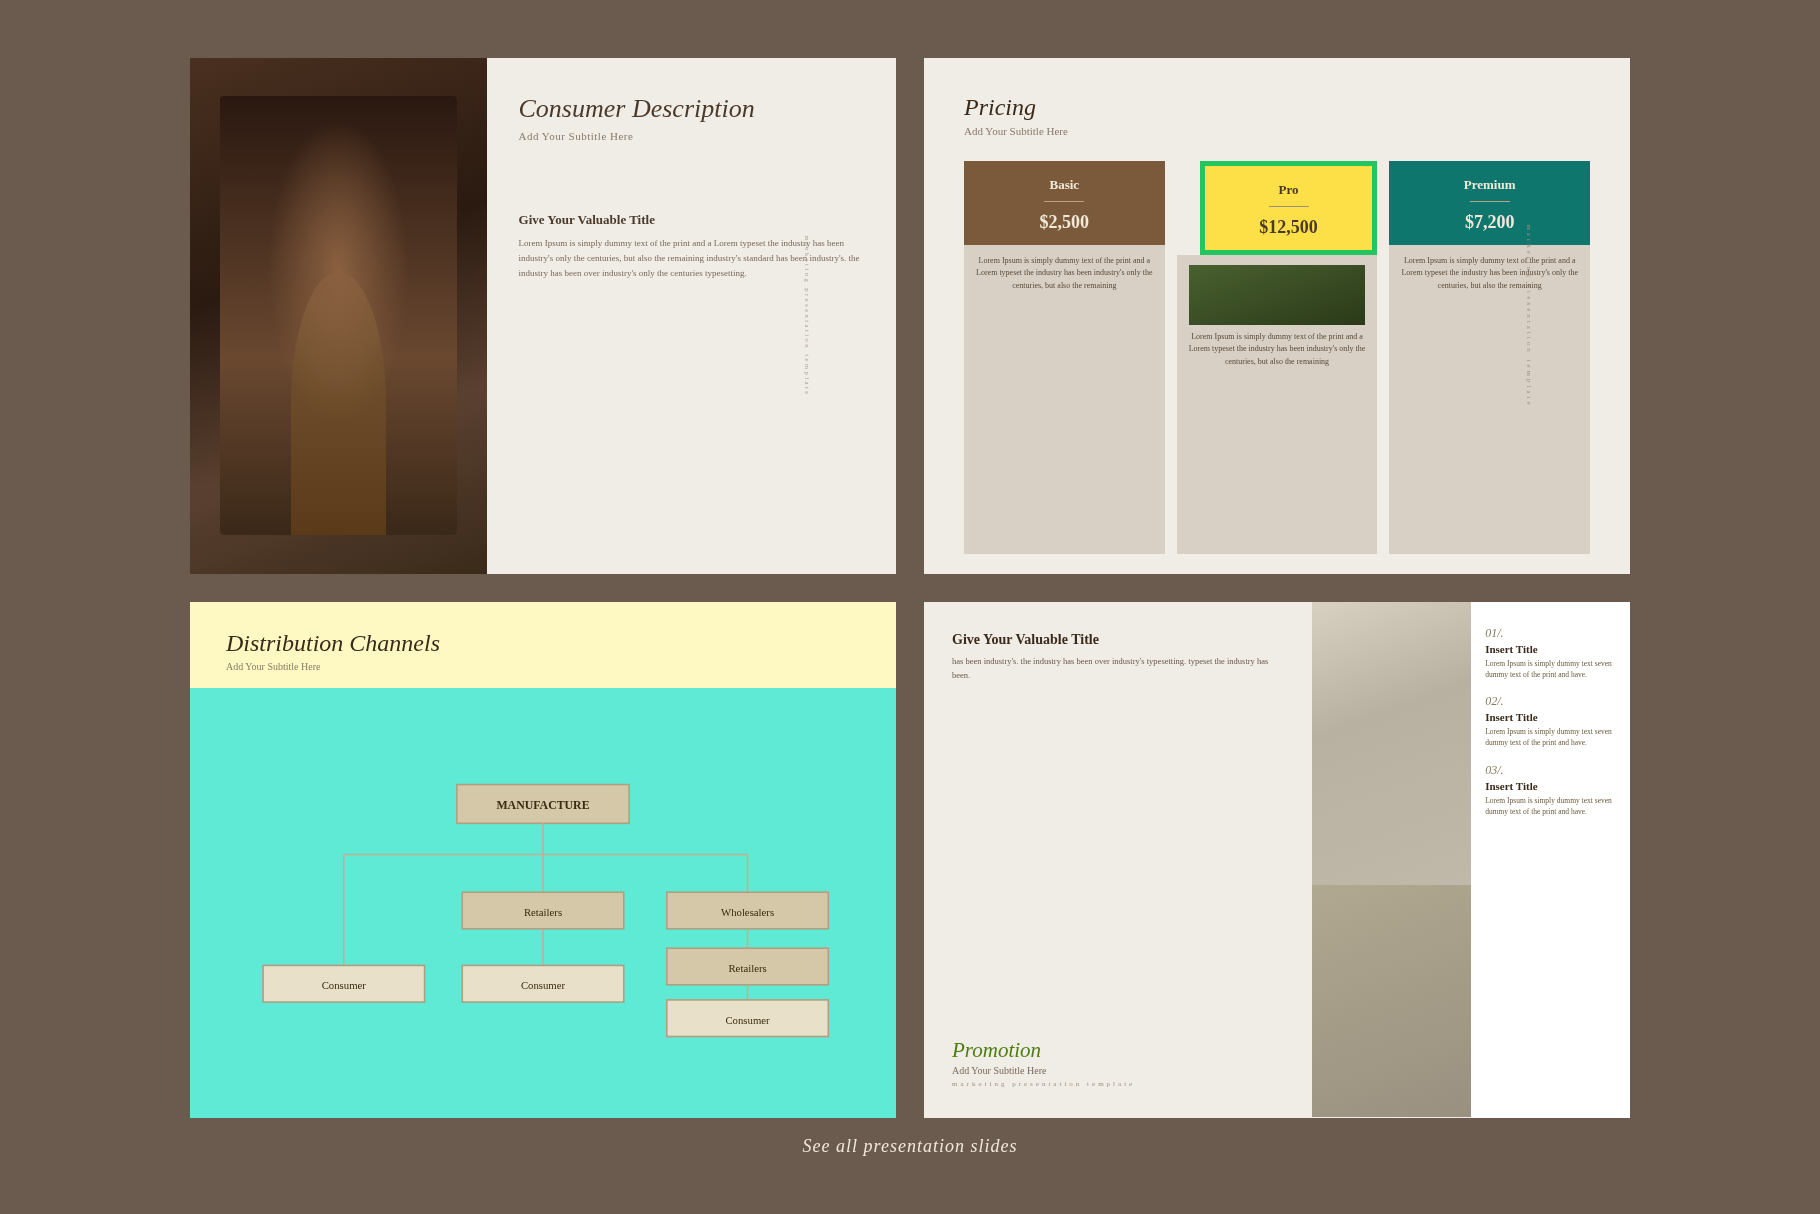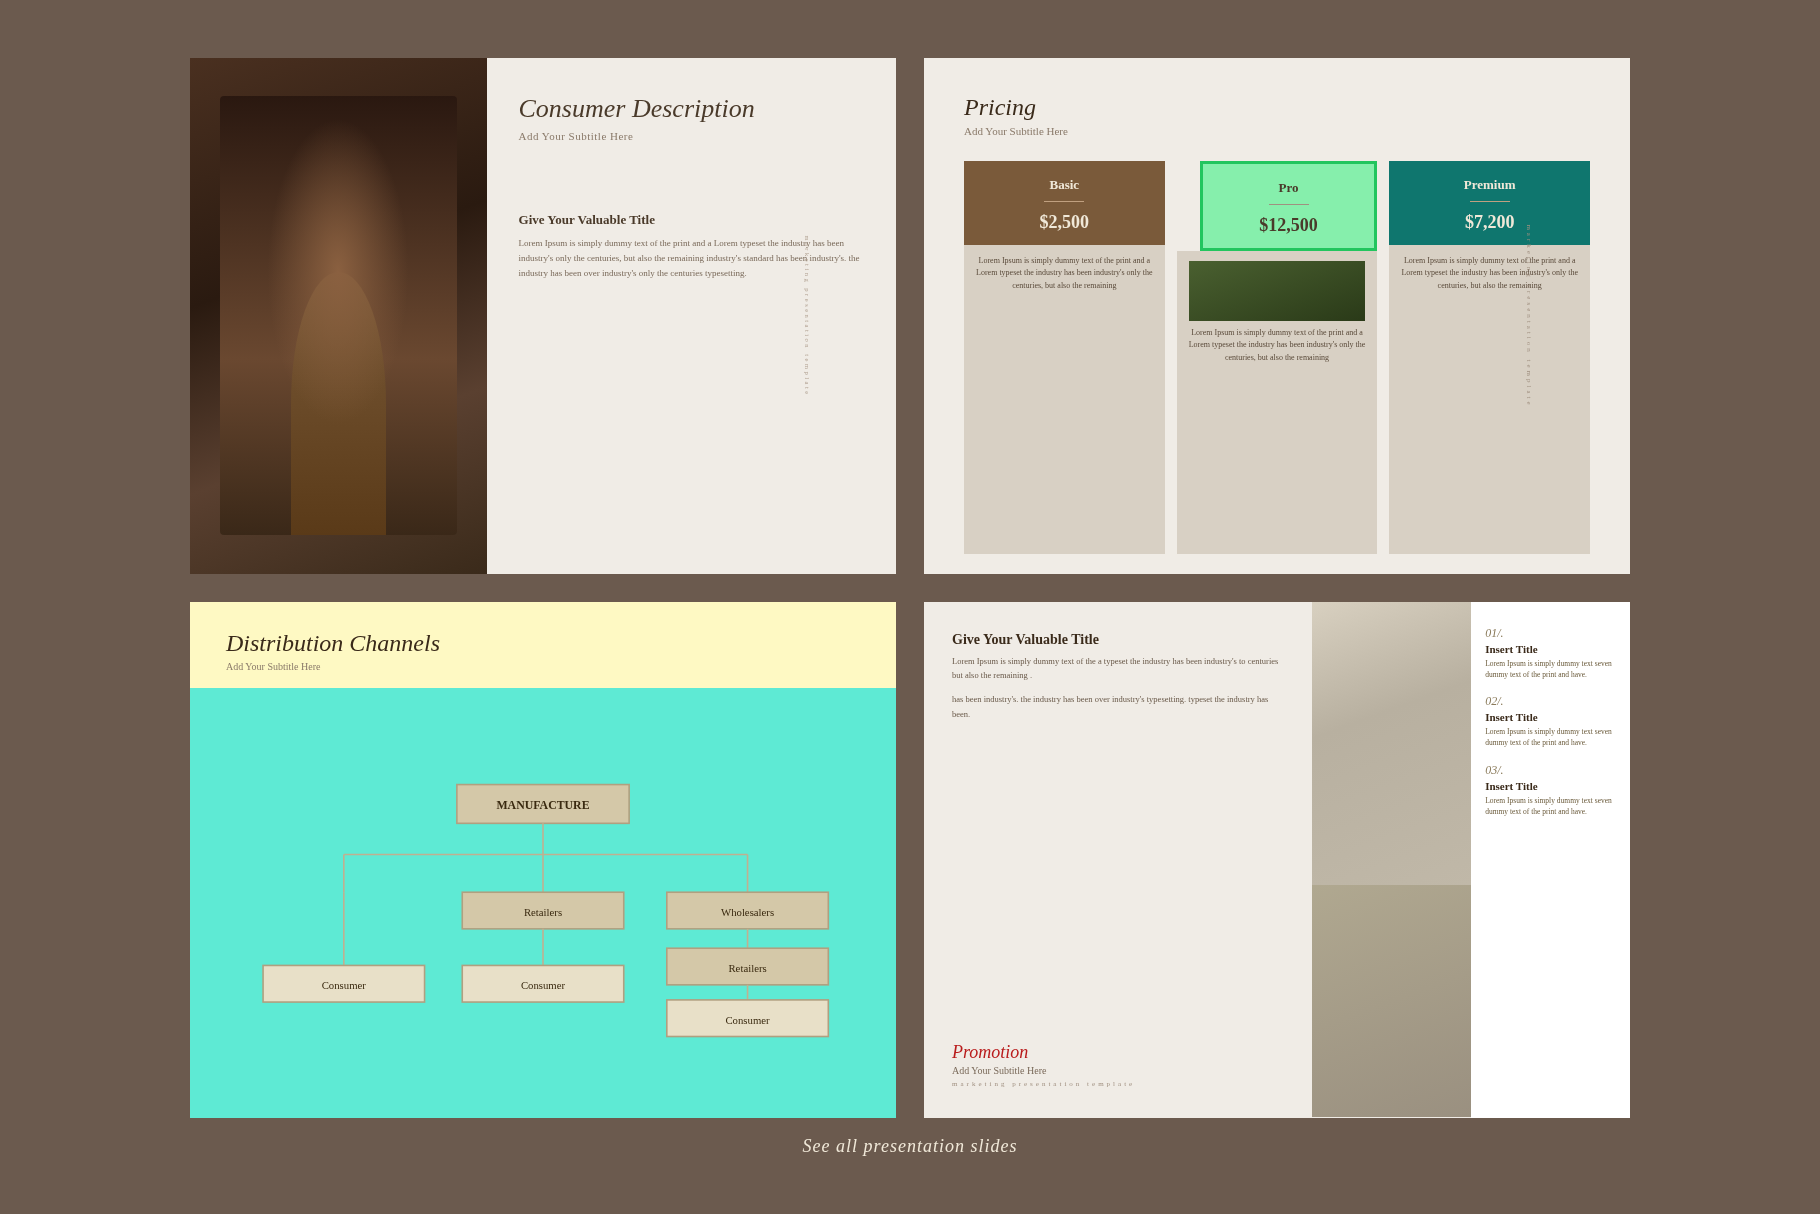--- a/index.html
+++ b/index.html
@@ -151,23 +151,23 @@
     .pricing-card .card-header .price {
       font-size: 18px;
       font-weight: bold;
     }
     .pricing-card.basic .card-header {
       background: #7a5a3a;
       color: #f0e8d8;
     }
     .pricing-card.basic .card-header .divider { background: #c0a080; }
     .pricing-card.pro .card-header {
-      background: #86efac;
+      background: #fde047;
       color: #4a3a2a;
-      border: 3px solid #22c55e;
+      border: 5px solid #22c55e;
       margin-left: 23px;
     }
     .pricing-card.pro .card-header .divider { background: #a09080; }
     .pricing-card.premium .card-header {
       background: #0f766e;
       color: #f0e8d8;
       position: relative;
       overflow: hidden;
     }
     .pricing-card.premium .card-header .divider { background: #c0a080; }
@@ -249,22 +249,22 @@
       color: #3a2a1a;
       margin-bottom: 6px;
     }
     .slide-4 .left-panel .body-text {
       font-size: 8.5px;
       color: #6a5a4a;
       line-height: 1.7;
       margin-bottom: 10px;
     }
     .slide-4 .left-panel .promo-title {
-      font-size: 18px;
-      color: #b91c1c;
+      font-size: 21px;
+      color: #4d7c0f;
       font-style: italic;
       font-weight: normal;
       margin-top: auto;
       margin-bottom: 2px;
     }
     .slide-4 .left-panel .promo-subtitle {
       font-size: 10px;
       color: #7a6a5a;
       margin-bottom: 4px;
     }
@@ -457,21 +457,20 @@
 
         <rect x="415" y="210" width="150" height="34" fill="#e8e0c8" stroke="#b0a080" stroke-width="1.5"></rect>
         <text x="490" y="232" text-anchor="middle" font-size="10" fill="#3a2a10" font-family="Georgia,serif">Consumer</text>
       </svg>
     </div>
   </div>
 
   <div class="slide slide-4">
     <div class="left-panel">
       <h3 class="section-title">Give Your Valuable Title</h3>
-      <p class="body-text">Lorem Ipsum is simply dummy text of the a typeset the industry has been industry's to centuries but also the remaining .</p>
       <p class="body-text">has been industry's. the industry has been over industry's typesetting. typeset the industry has been.</p>
       <div style="margin-top: auto;">
         <h1 class="promo-title">Promotion</h1>
         <p class="promo-subtitle">Add Your Subtitle Here</p>
         <p class="mkt-text">marketing presentation template</p>
       </div>
     </div>
     <div class="right-panel">
       <div class="photo-col">
         <div class="photo-top">

